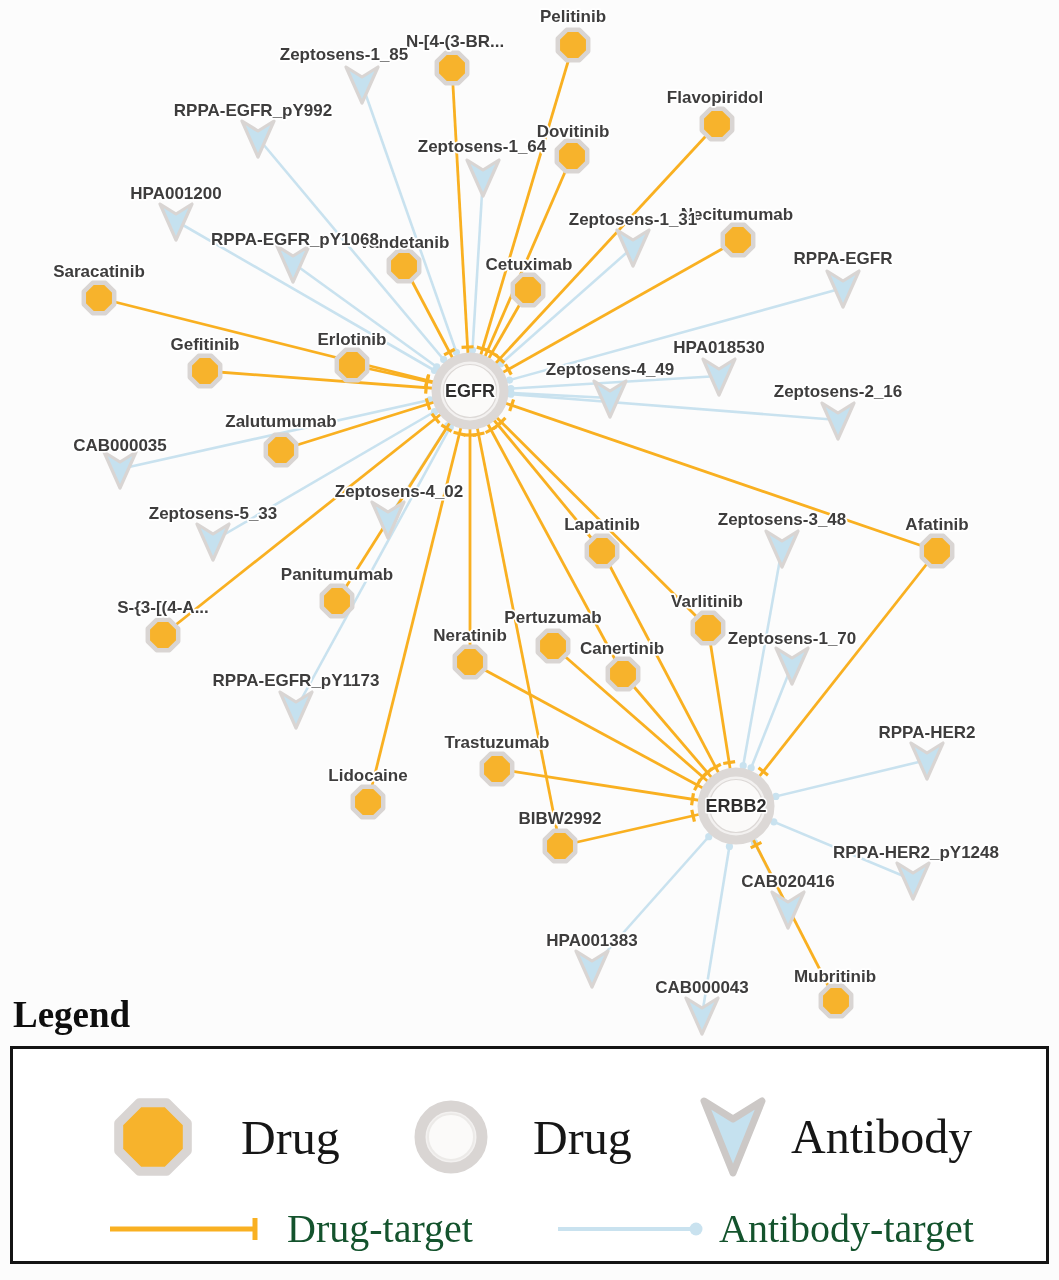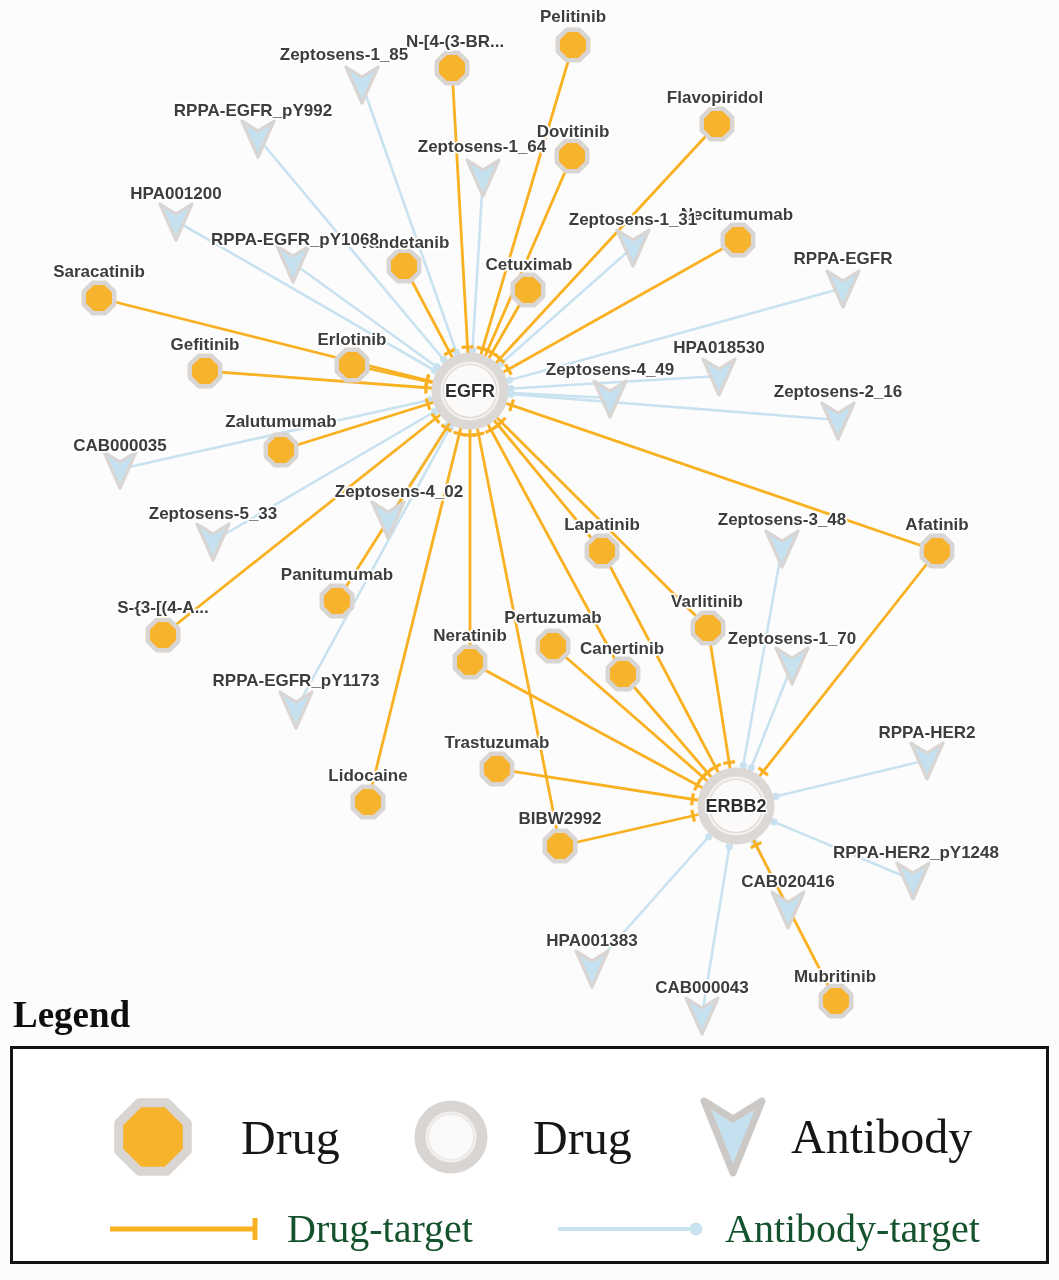--- a/index.html
+++ b/index.html
@@ -25,21 +25,21 @@
     position:absolute;left:10px;top:1046px;width:1033px;height:212px;
     border:3px solid #141414;background:#FFFFFF;
   }
   .li,.le{position:absolute;display:flex;align-items:center;}
   .li .lt{font-family:"Liberation Serif",serif;font-size:48px;color:#161616;white-space:nowrap;margin-left:12px;}
   .le .lt2{font-family:"Liberation Serif",serif;font-size:40px;color:#14532d;white-space:nowrap;}
   #li-drug{left:98px;top:46px;gap:34px;}
   #li-gene{left:396px;top:46px;gap:28px;}
   #li-antibody{left:686px;top:42px;gap:12px;}
   #le-drug{left:92px;top:156px;gap:14px;}
-  #le-ab{left:540px;top:156px;gap:14px;}
+  #le-ab{left:540px;top:156px;gap:8px;}
 </style>
 </head>
 <body>
 
 <div class="stage">
   <svg width="1059" height="1040" viewBox="0 0 1059 1040">
       <g>
         <line x1="362" y1="84" x2="470" y2="391" stroke="#C9E2EF" stroke-width="2.6"></line>
         <circle cx="456.3939213405092" cy="352.32346158829944" r="3.6" fill="#C9E2EF"></circle>
         <line x1="258" y1="138" x2="470" y2="391" stroke="#C9E2EF" stroke-width="2.6"></line>

